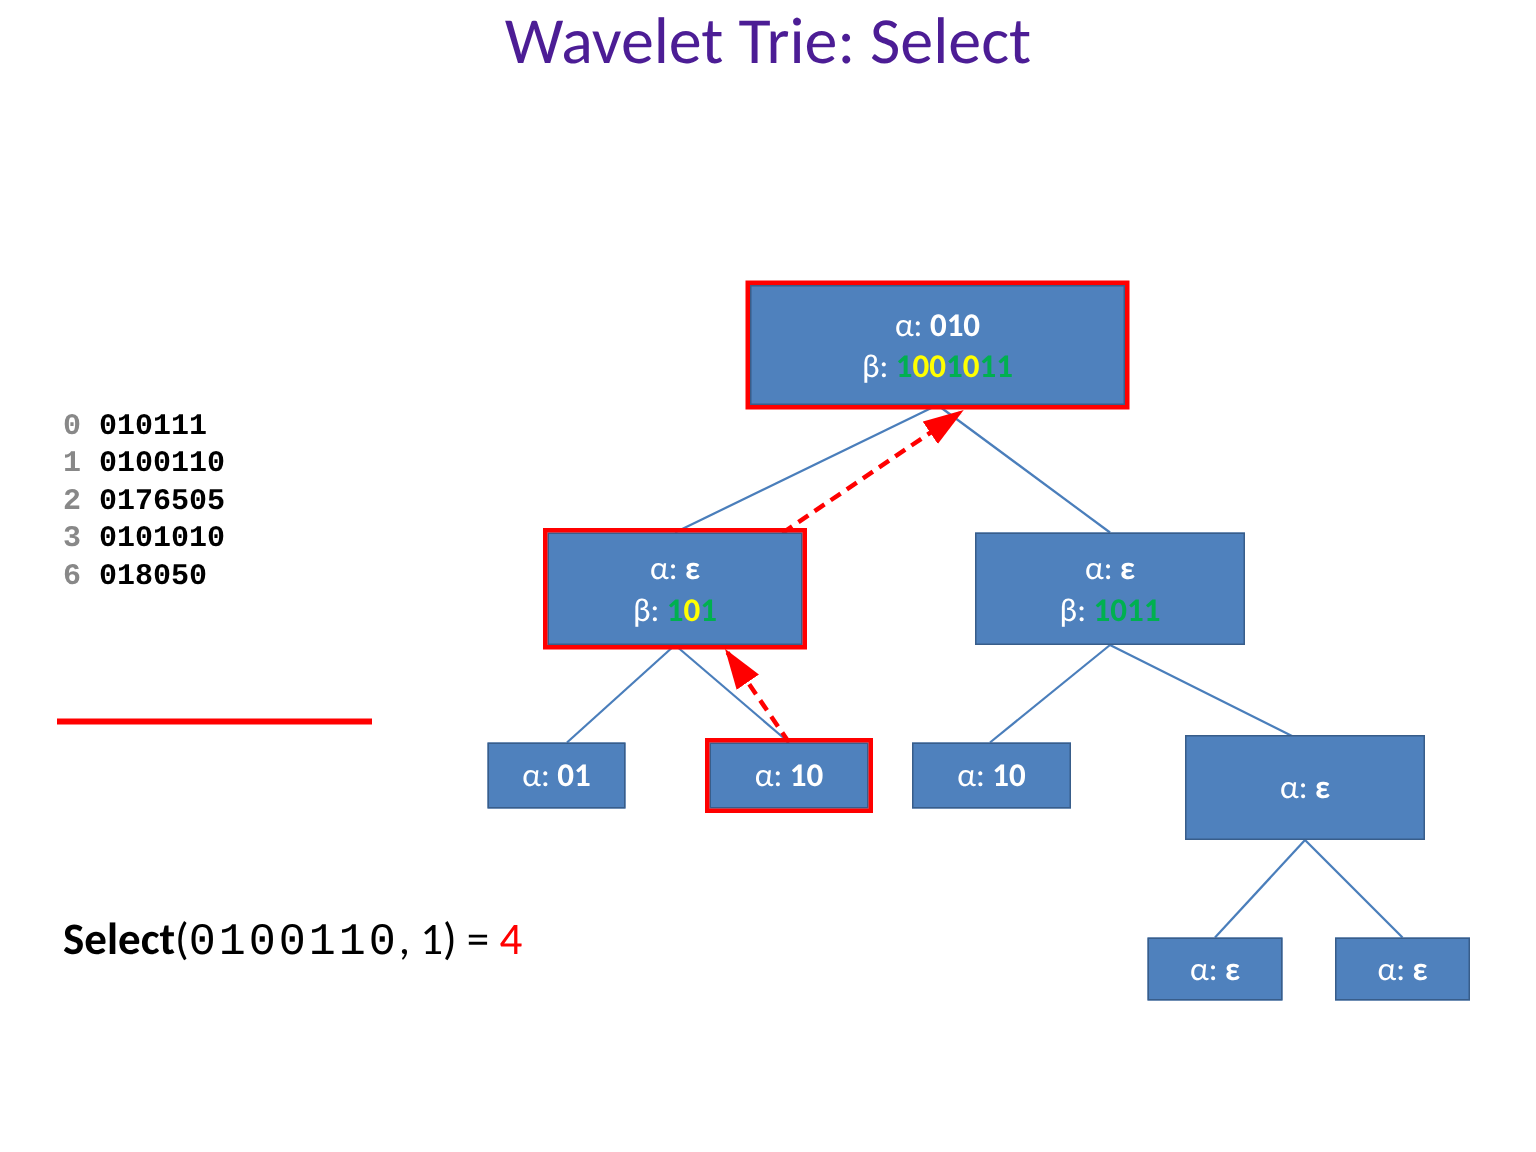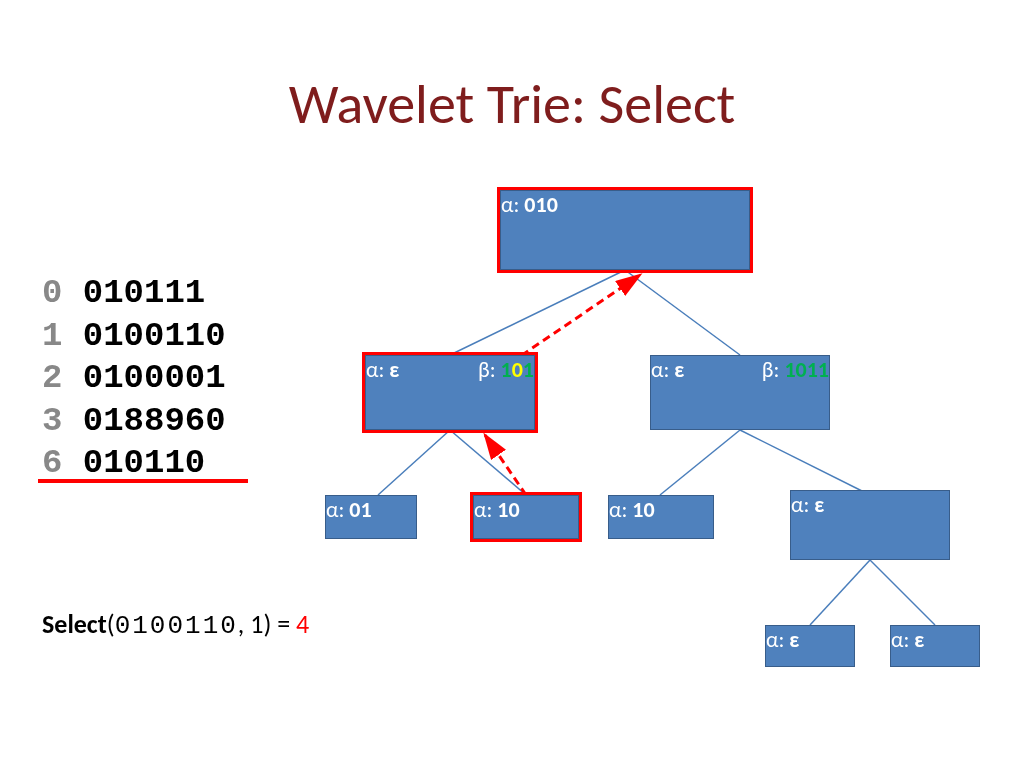--- a/index.html
+++ b/index.html
@@ -6,86 +6,86 @@
   body {
     margin: 0;
     width: 1024px;
     height: 768px;
     font-family: Calibri, Arial, sans-serif;
     background: #fff;
     position: relative;
   }
   .title {
     text-align: center;
-    font-size: 56px;
-    color: #7f1d1d;
-    padding-top: 70px;
+    font-size: 44px;
+    color: #4c1d95;
     font-weight: 400;
   }
   .seqlist {
     position: absolute;
     left: 42px;
     top: 272px;
     font-family: Consolas, 'Courier New', monospace;
-    font-size: 34px;
+    font-size: 20px;
     line-height: 1.25;
   }
   .seqrow { white-space: pre; }
   .seqrow .idx { color: #888; font-weight: 600; }
   .seqrow .val { color: #000; font-weight: 600; }
   .redline {
     position: absolute;
     left: 38px;
     top: 479px;
     width: 210px;
     height: 4px;
     background: #ff0000;
   }
   .query {
     position: absolute;
     left: 42px;
     top: 608px;
-    font-size: 26px;
+    font-size: 30px;
     color: #000;
   }
   .query .fn { font-weight: 700; }
   .query .arg { font-family: Consolas, 'Courier New', monospace; font-weight: 400; letter-spacing: 2px;}
   .query .res { color: #ff0000; }
   .tree { position: absolute; left: 0; top: 0; width: 1024px; height: 768px; }
   .node {
     position: absolute;
     background: #4F81BD;
     border: 1px solid #385D8A;
     color: #fff;
     text-align: center;
     display: flex;
-    justify-content: space-between;
+    flex-direction: column;
+    justify-content: center;
     font-size: 22px;
     line-height: 1.25;
   }
   .node .lbl { font-weight: 400; }
   .node b { font-weight: 700; }
   .node .green { color: #00B050; font-weight: 700; }
   .node .yellow { color: #FFFF00; font-weight: 700; }
   .hl { outline: 3px solid #ff0000; outline-offset: 0; }
   svg.edges { position: absolute; left:0; top:0; width:1024px; height:768px; pointer-events:none; }
   svg.edges line.tree-edge { stroke:#4A7EBB; stroke-width:1.5; }
   svg.edges line.redarrow { stroke:#ff0000; stroke-width:3; stroke-dasharray:8 5; }
 </style>
 </head>
 <body>
 
 <div class="title">Wavelet Trie: Select</div>
 
 <div class="seqlist">
   <div class="seqrow"><span class="idx">0</span> <span class="val">010111</span></div>
   <div class="seqrow"><span class="idx">1</span> <span class="val">0100110</span></div>
-  <div class="seqrow"><span class="idx">2</span> <span class="val">0100001</span></div>
-  <div class="seqrow"><span class="idx">3</span> <span class="val">0188960</span></div>
-  <div class="seqrow"><span class="idx">6</span> <span class="val">010110</span></div>
+  <div class="seqrow"><span class="idx">2</span> <span class="val">0176505</span></div>
+  <div class="seqrow"><span class="idx">3</span> <span class="val">0101010</span></div>
+  <div class="seqrow"><span class="idx">6</span> <span class="val">018050</span></div>
 </div>
 <div class="redline"></div>
 
 <div class="query">
   <span class="fn">Select</span><span>(</span><span class="arg">0100110</span><span>, 1) = </span><span class="res">4</span>
 </div>
 
 <div class="tree">
   <svg class="edges">
     <defs>
@@ -102,20 +102,21 @@
     <line class="tree-edge" x1="740" y1="430" x2="870" y2="495"></line>
     <line class="tree-edge" x1="870" y1="560" x2="810" y2="625"></line>
     <line class="tree-edge" x1="870" y1="560" x2="935" y2="625"></line>
 
     <line class="redarrow" x1="526" y1="495" x2="485" y2="435" marker-end="url(#ah)"></line>
     <line class="redarrow" x1="500" y1="370" x2="640" y2="275" marker-end="url(#ah)"></line>
   </svg>
 
   <div class="node hl" style="left:500px; top:190px; width:250px; height:80px;">
     <div><span class="lbl">α: </span><b>010</b></div>
+    <div><span class="lbl">β: </span><span><span class="green">1</span><span class="yellow">00</span><span class="green">1</span><span class="yellow">0</span><span class="green">11</span></span></div>
   </div>
 
   <div class="node hl" style="left:365px; top:355px; width:170px; height:75px;">
     <div><span class="lbl">α: </span><b>ε</b></div>
     <div><span class="lbl">β: </span><span><span class="green">1</span><span class="yellow">0</span><span class="green">1</span></span></div>
   </div>
 
   <div class="node" style="left:650px; top:355px; width:180px; height:75px;">
     <div><span class="lbl">α: </span><b>ε</b></div>
     <div><span class="lbl">β: </span><span><span class="green">1011</span></span></div>

